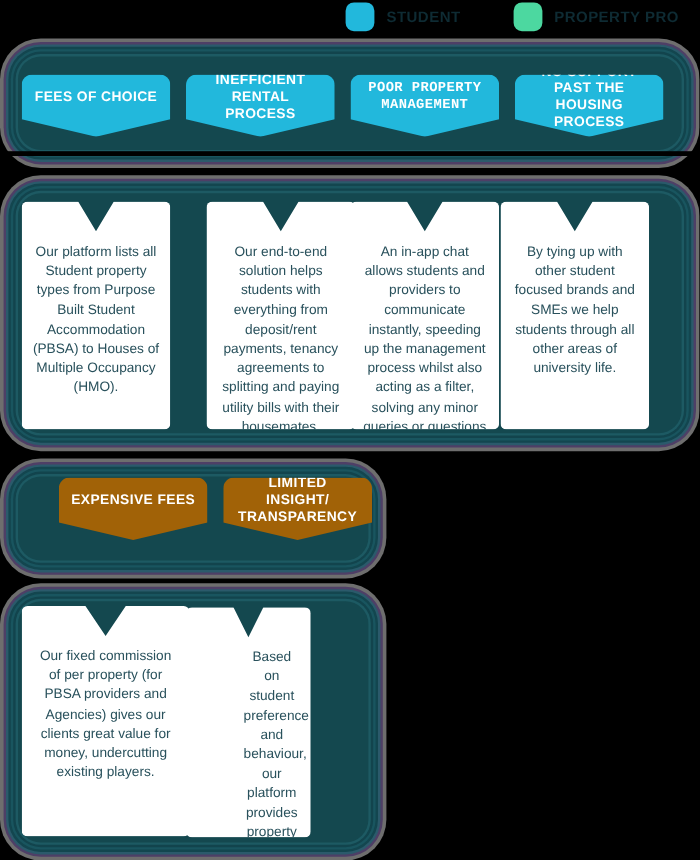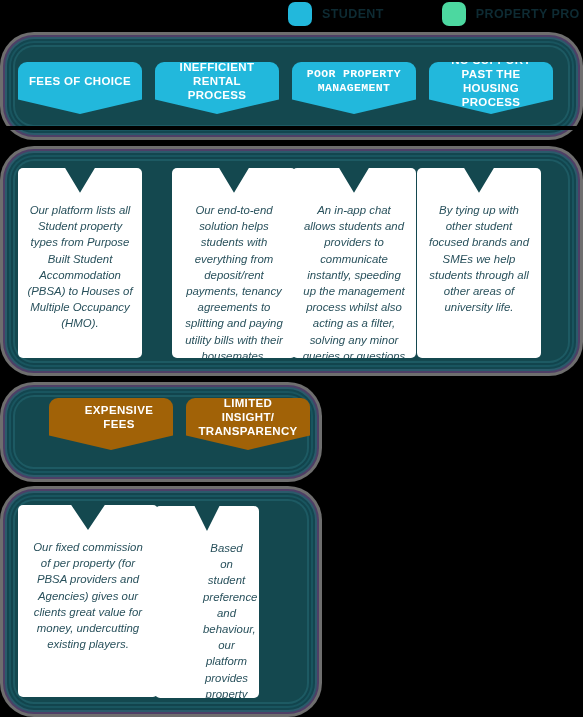--- a/index.html
+++ b/index.html
@@ -21,21 +21,21 @@
   }
 
   
   .legend {
     position: absolute;
     top: 0px;
     left: 288px;
     width: 295px;
     height: 28px;
     display: flex;
-    gap: 14px;
+    gap: 0px;
   }
   .legend-group {
     display: flex;
     align-items: center;
     gap: 10px;
   }
   .legend-group.second { margin-left: 44px; }
   .legend-swatch {
     width: 24px;
     height: 24px;
@@ -107,21 +107,21 @@
     font-size: 11.4px;
     line-height: 16.2px;
     text-align: center;
     padding: 34px 9px 12px 9px;
     
     clip-path: polygon(
       0% 0%, 38% 0%, 50% 13%, 62% 0%, 100% 0%,
       100% 100%, 0% 100%
     );
   }
-  .card-text { display: block; font-style: italic; }
+  .card-text { display: block; }
 </style>
 </head>
 <body>
 
 <div id="stage">
 
   <div class="legend">
     <div class="legend-group">
       <div class="legend-swatch student"></div>
       <span class="legend-label">STUDENT</span>
@@ -197,21 +197,21 @@
   <div class="card" style="left:172px; top:168px; width:124px; height:190px;">
     <span class="card-text">Our end-to-end solution helps students with everything from deposit/rent payments, tenancy agreements to splitting and paying utility bills with their housemates.</span>
   </div>
   <div class="card" style="left:292px; top:168px; width:124px; height:190px;">
     <span class="card-text">An in-app chat allows students and providers to communicate instantly, speeding up the management process whilst also acting as a filter, solving any minor queries or questions so that the provider doesn't have to.</span>
   </div>
   <div class="card" style="left:417px; top:168px; width:124px; height:190px;">
     <span class="card-text">By tying up with other student focused brands and SMEs we help students through all other areas of university life.</span>
   </div>
 
-  <div class="chip green" style="left:18px;  top:398px; width:124px; height:52px;padding-left:26px;">
+  <div class="chip green" style="left:18px;  top:398px; width:124px; height:52px;">
     <span>EXPENSIVE FEES</span>
   </div>
   <div class="chip green" style="left:155px; top:398px; width:124px; height:52px;">
     <span>LIMITED INSIGHT/ TRANSPARENCY</span>
   </div>
 
   <div class="card" style="left:18px;  top:505px; width:140px; height:192px;">
     <span class="card-text">Our fixed commission of per property (for PBSA providers and Agencies) gives our clients great value for money, undercutting existing players.</span>
   </div>
   <div class="card" style="left:155px; top:506px; width:104px; height:192px;padding-left:48px;">

